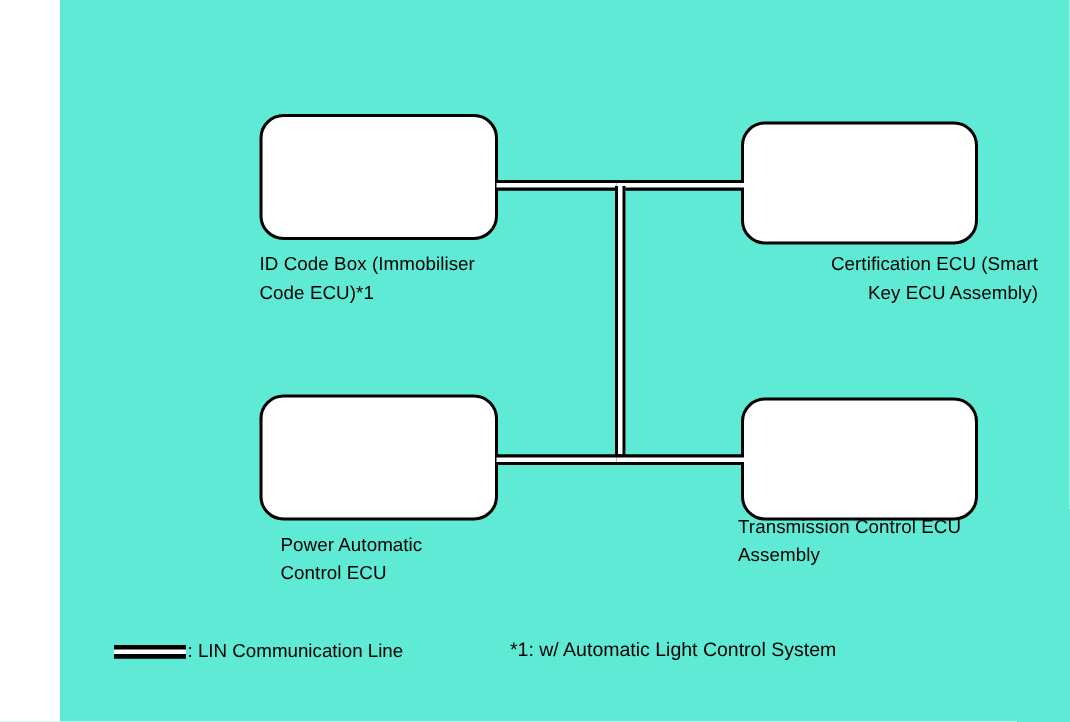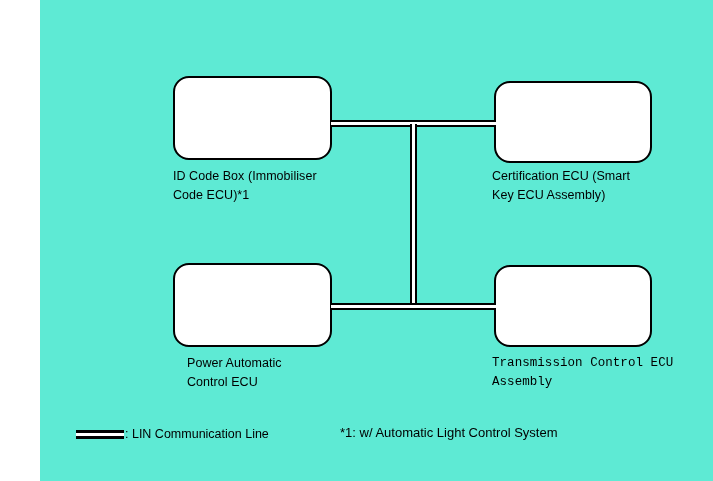--- a/index.html
+++ b/index.html
@@ -115,27 +115,27 @@
 
   <div class="lin-v" style="left:370px; top:124px; height:182px;"></div>
 
   <div class="lin-h" style="left:291px; top:303px; width:83px;"></div>
 
   <div class="lin-h" style="left:371px; top:303px; width:85px;"></div>
 
   <div class="ecu-label" style="left:133px; top:167px; width:200px;">ID Code Box (Immobiliser
 Code ECU)*1</div>
 
-  <div class="ecu-label" style="left:452px; top:167px; width:200px;">Certification ECU (Smart
+  <div class="ecu-label" style="left:452px; top:167px; width:200px;text-align:right;">Certification ECU (Smart
 Key ECU Assembly)</div>
 
   <div class="ecu-label" style="left:147px; top:354px; width:200px;">Power Automatic
 Control ECU</div>
 
-  <div class="ecu-label" style="left:452px; top:354px; width:210px;font-family:Liberation Mono, monospace;">Transmission Control ECU
+  <div class="ecu-label" style="left:452px; top:342px; width:210px;">Transmission Control ECU
 Assembly</div>
 
   <div class="legend-row" style="left:36px; top:427px;">
     <span class="legend-swatch"></span>
     <span class="legend-text">: LIN Communication Line</span>
   </div>
 
   <div class="footnote" style="left:300px; top:425px;">*1: w/ Automatic Light Control System</div>
 
 </div>

